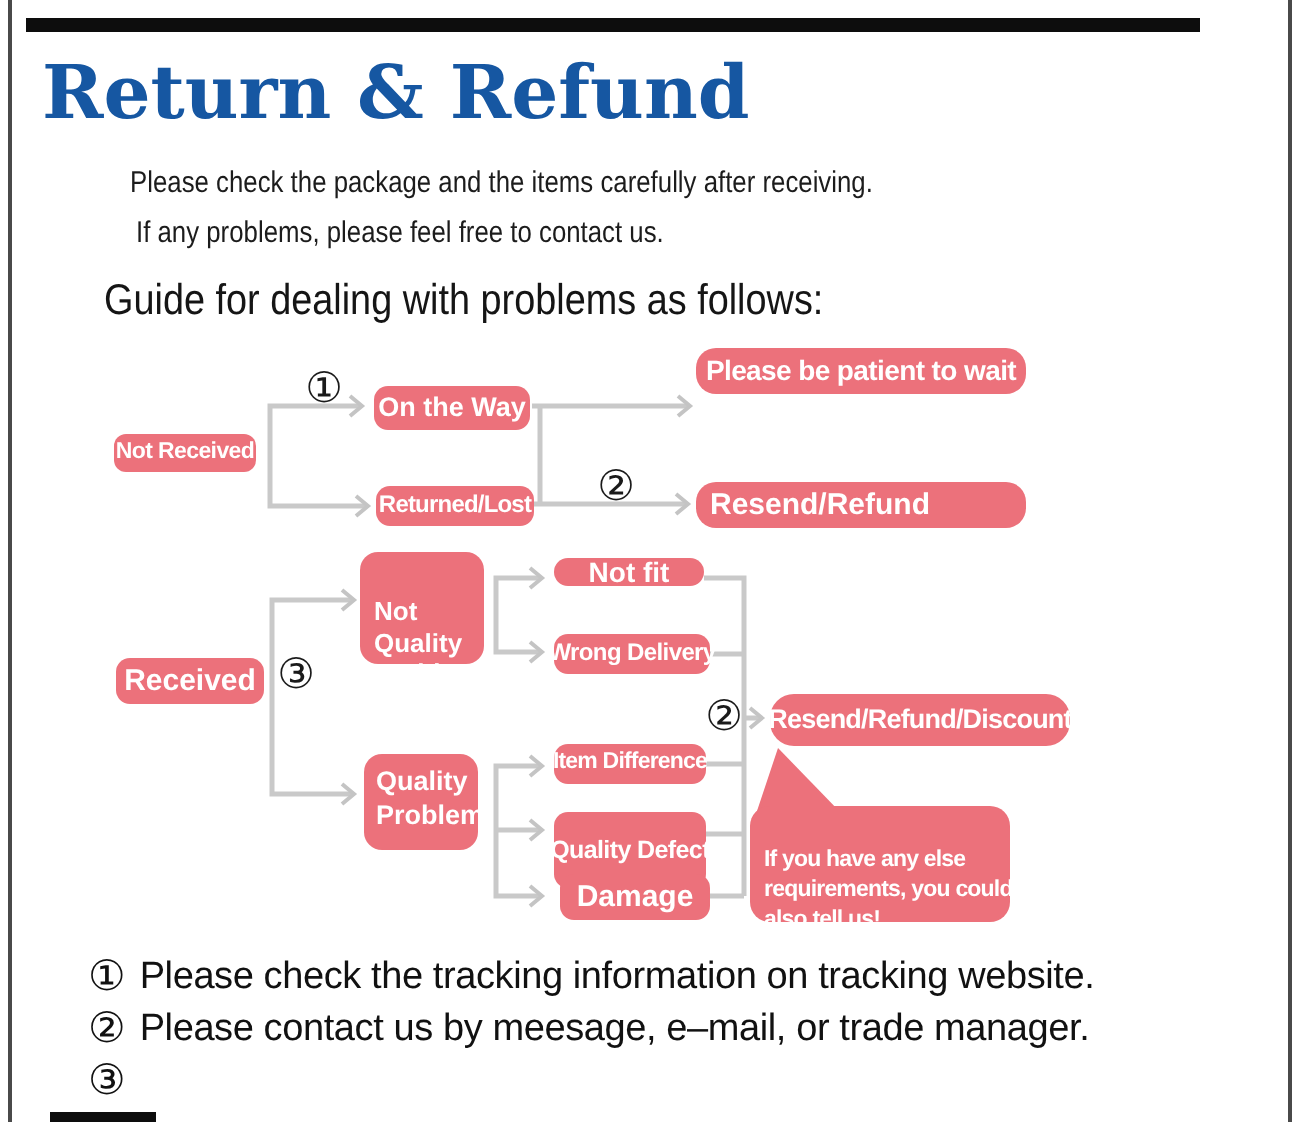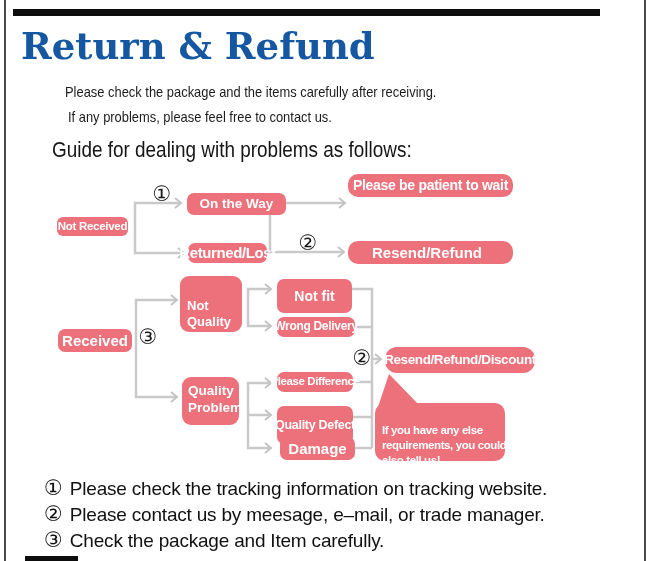--- a/index.html
+++ b/index.html
@@ -76,33 +76,33 @@
     <path d="M265,321 L271,326 L265,331"></path>
     <path d="M265,378 L271,383 L265,388"></path>
     <path d="M265,410 L271,415 L265,420"></path>
     <path d="M265,443 L271,448 L265,453"></path>
     <path d="M375,354 L381,359 L375,364"></path>
   </g>
   <polygon points="389,374 378,407 421,407" fill="#ec717b"></polygon>
 </svg>
 
 <div class="node" style="left:57px;top:217px;width:71px;height:19px;font-size:11.5px;letter-spacing:-0.3px;border-radius:6px;text-align:center;">Not Received</div>
-<div class="node" style="left:187px;top:193px;width:99px;height:22px;font-size:13.5px;text-align:right;">On the Way</div>
-<div class="node" style="left:188px;top:243px;width:79px;height:20px;font-size:15px;letter-spacing:-0.4px;">Returned/Lost</div>
+<div class="node" style="left:187px;top:193px;width:78px;height:22px;font-size:13.5px;text-align:right;">On the Way</div>
+<div class="node" style="left:188px;top:243px;width:79px;height:20px;font-size:12px;letter-spacing:-0.4px;">Returned/Lost</div>
 <div class="node" style="left:348px;top:174px;width:165px;height:23px;font-size:14px;letter-spacing:-0.3px;border-radius:10px;">Please be patient to wait</div>
-<div class="node left-align" style="left:348px;top:241px;width:165px;height:23px;font-size:15px;padding-left:24px;border-radius:10px;">Resend/Refund</div>
+<div class="node left-align" style="left:348px;top:241px;width:165px;height:23px;font-size:15px;padding-left:7px;border-radius:10px;">Resend/Refund</div>
 <div class="node" style="left:58px;top:329px;width:74px;height:23px;font-size:15px;">Received</div>
 <div class="node left-align" style="left:180px;top:276px;width:62px;height:56px;font-size:13px;line-height:15.5px;padding-left:7px;align-items:flex-start;padding-top:22px;border-radius:9px;">Not
 Quality
 Problem</div>
-<div class="node" style="left:277px;top:279px;width:75px;height:34px;font-size:14px;">Not fit</div>
+<div class="node" style="left:277px;top:279px;width:75px;height:14px;font-size:14px;">Not fit</div>
 <div class="node" style="left:277px;top:317px;width:78px;height:20px;font-size:12px;letter-spacing:-0.3px;">Wrong Delivery</div>
 <div class="node left-align" style="left:182px;top:377px;width:57px;height:48px;font-size:13.5px;line-height:17px;padding-left:6px;align-items:flex-start;padding-top:5px;border-radius:9px;">Quality
 Problem</div>
-<div class="node" style="left:277px;top:372px;width:76px;height:20px;font-size:11.5px;letter-spacing:-0.4px;">Please Difference</div>
+<div class="node" style="left:277px;top:372px;width:76px;height:20px;font-size:11.5px;letter-spacing:-0.4px;">Item Difference</div>
 <div class="node" style="left:277px;top:406px;width:76px;height:38px;font-size:12.5px;letter-spacing:-0.3px;">Quality Defect</div>
 <div class="node" style="left:280px;top:437px;width:75px;height:23px;font-size:15px;">Damage</div>
 <div class="node" style="left:385px;top:347px;width:150px;height:26px;font-size:13.5px;letter-spacing:-0.4px;border-radius:12px;">Resend/Refund/Discount</div>
 <div class="node left-align" style="left:375px;top:403px;width:130px;height:58px;font-size:11.5px;line-height:15px;letter-spacing:-0.4px;padding-left:7px;align-items:flex-start;padding-top:20px;border-radius:10px;">If you have any else
 requirements, you could
 also tell us!</div>
 
 <div class="marker" style="left:150px;top:182px;">①</div>
 <div class="marker" style="left:296px;top:231px;">②</div>
 <div class="marker" style="left:136px;top:325px;">③</div>
@@ -112,15 +112,14 @@
   <div class="note-row">
     <span class="note-num">①</span>
     <span class="note-text">Please check the tracking information on tracking website.</span>
   </div>
   <div class="note-row">
     <span class="note-num">②</span>
     <span class="note-text">Please contact us by meesage, e–mail, or trade manager.</span>
   </div>
   <div class="note-row">
     <span class="note-num">③</span>
-    <span class="note-text">Check the package and Item carefully.</span>
   </div>
 </div>
 
 </body></html>

